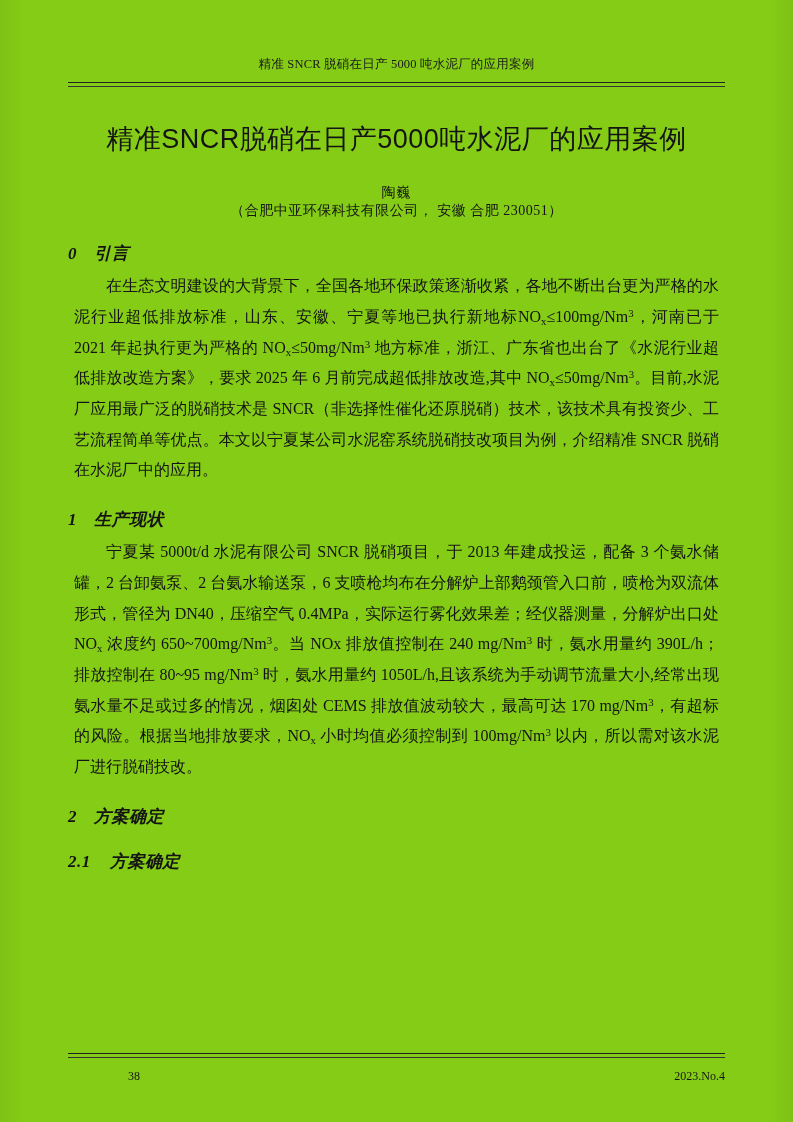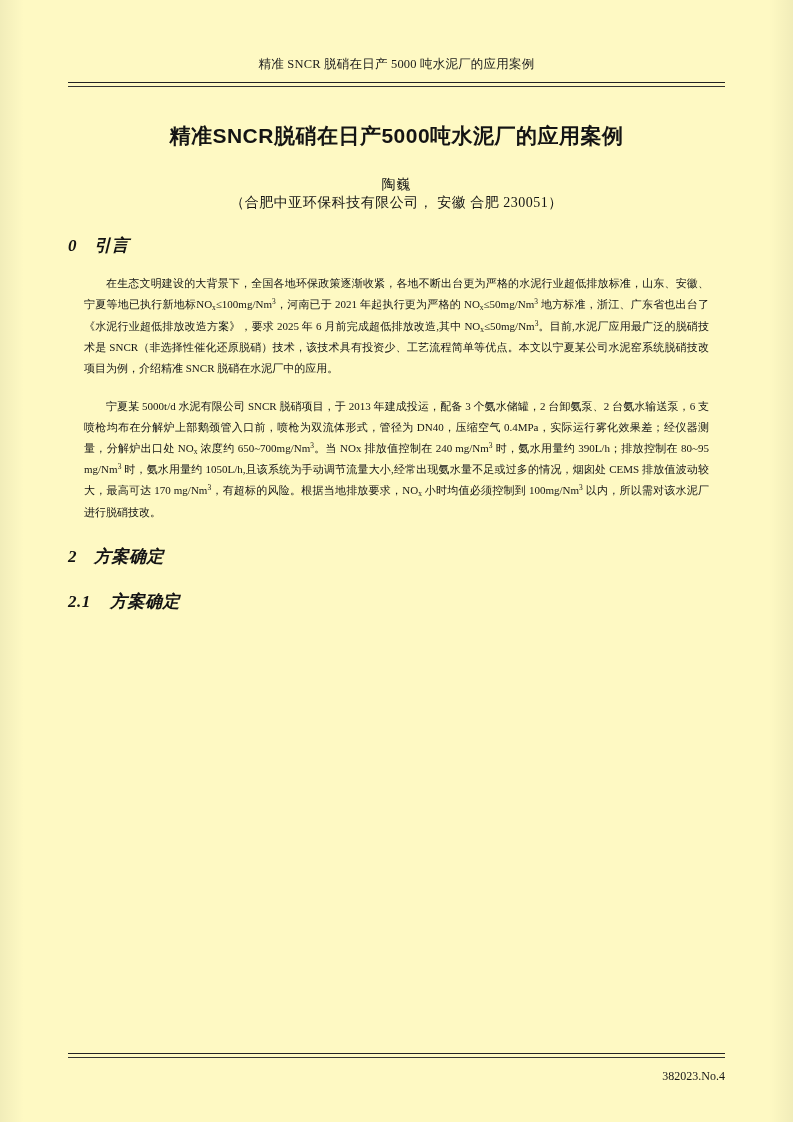--- a/index.html
+++ b/index.html
@@ -5,21 +5,21 @@
   html, body {
     margin: 0;
     padding: 0;
     background: #8a8a8a;
   }
   .page {
     position: relative;
     width: 793px;
     height: 1122px;
     margin: 0 auto;
-    background: #fef9c3;
+    background: #84cc16;
     box-sizing: border-box;
     font-family: "Liberation Serif", "DejaVu Serif", serif;
     color: #141414;
     overflow: hidden;
   }
   
   .page::before {
     content: "";
     position: absolute;
     left: 0; top: 0; right: 0; bottom: 0;
@@ -52,22 +52,22 @@
     top: 86px;
     border-bottom: 0.7px solid #333;
   }
   .content {
     position: absolute;
     left: 68px;
     right: 68px;
     top: 104px;
   }
   .doc-title {
-    font-size: 21px;
-    font-weight: bold;
+    font-size: 27px;
+    font-weight: normal;
     text-align: center;
     letter-spacing: 0.5px;
     margin: 18px 0 0 0;
     line-height: 1.3;
     font-family: "Liberation Sans", "DejaVu Sans", sans-serif;
   }
   .author {
     text-align: center;
     font-size: 14px;
     margin-top: 27px;
@@ -84,23 +84,23 @@
     font-weight: bold;
     margin: 22px 0 6px 0;
     letter-spacing: 0.5px;
     font-style: italic;
   }
   h2.section .num {
     display: inline-block;
     min-width: 26px;
   }
   p.body {
-    font-size: 11px;
+    font-size: 16px;
     line-height: 1.92;
-    margin: 16px;
+    margin: 6px;
     text-align: justify;
     text-justify: inter-ideograph;
     text-indent: 2em;
   }
   sub {
     font-size: 0.68em;
     vertical-align: -0.28em;
   }
   sup {
     font-size: 0.68em;
@@ -124,21 +124,21 @@
     position: absolute;
     left: 68px;
     right: 68px;
     bottom: 38px;
     font-size: 12px;
     display: flex;
     align-items: center;
   }
   .footer .pageno {
     flex: 1;
-    text-align: right;
+    text-align: left;
     margin-left: 60px;
   }
   .footer .issue {
     text-align: right;
     white-space: nowrap;
   }
 </style>
 </head>
 <body>
 
@@ -152,20 +152,23 @@
 
     <div class="doc-title">精准SNCR脱硝在日产5000吨水泥厂的应用案例</div>
     <div class="author">陶巍</div>
     <div class="affil">（合肥中亚环保科技有限公司，  安徽  合肥  230051）</div>
 
     <h2 class="section">
       <span class="num">0</span><span>引言</span>
     </h2>
     <p class="body">在生态文明建设的大背景下，全国各地环保政策逐渐收紧，各地不断出台更为严格的水泥行业超低排放标准，山东、安徽、宁夏等地已执行新地标NO<sub>x</sub>≤100mg/Nm<sup>3</sup>，河南已于 2021 年起执行更为严格的 NO<sub>x</sub>≤50mg/Nm<sup>3</sup> 地方标准，浙江、广东省也出台了《水泥行业超低排放改造方案》，要求 2025 年 6 月前完成超低排放改造,其中 NO<sub>x</sub>≤50mg/Nm<sup>3</sup>。目前,水泥厂应用最广泛的脱硝技术是 SNCR（非选择性催化还原脱硝）技术，该技术具有投资少、工艺流程简单等优点。本文以宁夏某公司水泥窑系统脱硝技改项目为例，介绍精准 SNCR 脱硝在水泥厂中的应用。</p>
 
+    <h2 class="section">
+      <span class="num">1</span><span>生产现状</span>
+    </h2>
     <p class="body">宁夏某 5000t/d 水泥有限公司 SNCR 脱硝项目，于 2013 年建成投运，配备 3 个氨水储罐，2 台卸氨泵、2 台氨水输送泵，6 支喷枪均布在分解炉上部鹅颈管入口前，喷枪为双流体形式，管径为 DN40，压缩空气 0.4MPa，实际运行雾化效果差；经仪器测量，分解炉出口处 NO<sub>x</sub> 浓度约 650~700mg/Nm<sup>3</sup>。当 NOx 排放值控制在 240 mg/Nm<sup>3</sup> 时，氨水用量约 390L/h；排放控制在 80~95 mg/Nm<sup>3</sup> 时，氨水用量约 1050L/h,且该系统为手动调节流量大小,经常出现氨水量不足或过多的情况，烟囱处 CEMS 排放值波动较大，最高可达 170 mg/Nm<sup>3</sup>，有超标的风险。根据当地排放要求，NO<sub>x</sub> 小时均值必须控制到 100mg/Nm<sup>3</sup> 以内，所以需对该水泥厂进行脱硝技改。</p>
 
     <h2 class="section">
       <span class="num">2</span><span>方案确定</span>
     </h2>
 
     <h2 class="section">
       <span class="num" style="min-width:42px">2.1</span><span>方案确定</span>
     </h2>
 

